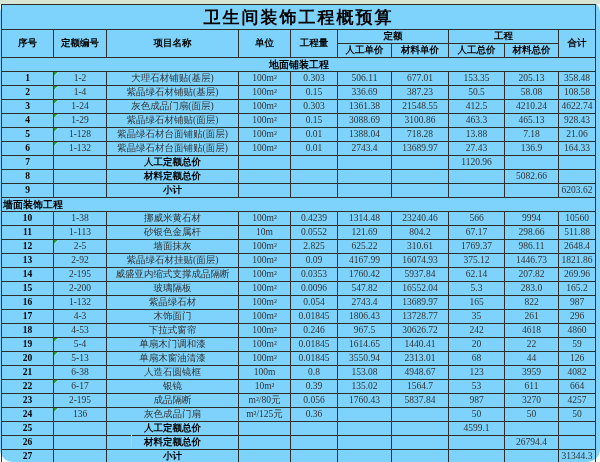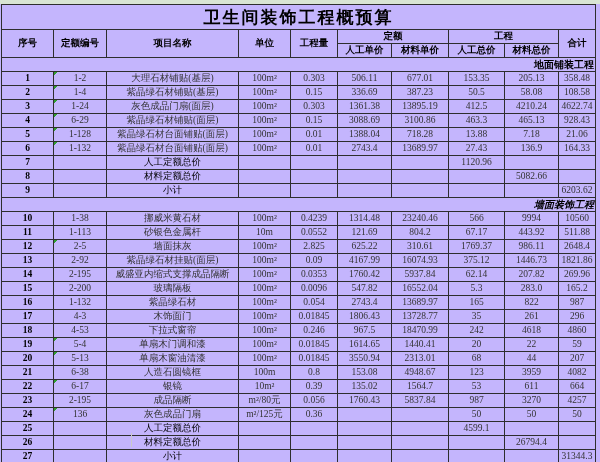--- a/index.html
+++ b/index.html
@@ -1,43 +1,43 @@
 <!DOCTYPE html>
 <html><head>
 <meta charset="utf-8">
 <style>
   html,body{margin:0;padding:0;}
   body{
     width:600px;height:462px;background:#ffffff;
     font-family:"Liberation Serif","DejaVu Serif",serif;
     position:relative;overflow:hidden;
   }
-  .screen{position:absolute;inset:0;background:#c4b5fd;}
+  .screen{position:absolute;inset:0;background:#7dd3fc;border-radius:13px;}
   .top-strip{position:absolute;top:0;left:0;width:600px;height:4px;background:#d9e5d4;}
   table{
     position:absolute;top:4px;left:1px;width:594px;
     border-collapse:collapse;table-layout:fixed;
   }
   td,th{
     border:1px solid #2e2e2e;
     height:13px;padding:0 1px;
     text-align:center;vertical-align:middle;
     font-size:9.5px;line-height:11px;font-weight:normal;
     color:#333;overflow:hidden;white-space:nowrap;
   }
   th.title-cell{
     height:24px;font-size:17px;font-weight:bold;color:#000;
     letter-spacing:2px;
   }
   thead th{font-weight:bold;color:#000;}
   td.section{font-weight:bold;color:#000;font-size:10px;}
-  td.sec-left{text-align:right;padding-left:2px;}
-  td.sec-center{text-align:right;font-style:italic;}
+  td.sec-left{text-align:center;padding-left:2px;}
+  td.sec-center{text-align:left;}
   td.seq{font-weight:bold;color:#000;}
-  td.b{font-weight:normal;color:#000;}
+  td.b{font-weight:bold;color:#000;}
   td.flag{
     background-image:linear-gradient(135deg,#2f9e2f 2.5px,transparent 2.6px);
     background-repeat:no-repeat;background-size:6px 6px;background-position:0 0;
   }
   .gridline-stub{
     position:absolute;width:1px;height:14px;background:#c9c9c9;
   }
 </style>
 </head>
 <body>
@@ -107,28 +107,28 @@
           <td>58.08</td>
           <td>108.58</td>
         </tr>
         <tr>
           <td class="seq">3</td>
           <td class="flag">1-24</td>
           <td>灰色成品门扇(面层)</td>
           <td>100m²</td>
           <td>0.303</td>
           <td>1361.38</td>
-          <td>13895.19</td>
+          <td>21548.55</td>
           <td>412.5</td>
           <td>4210.24</td>
           <td>4622.74</td>
         </tr>
         <tr>
           <td class="seq">4</td>
-          <td class="flag">6-29</td>
+          <td class="flag">1-29</td>
           <td>紫晶绿石材铺贴(面层)</td>
           <td>100m²</td>
           <td>0.15</td>
           <td>3088.69</td>
           <td>3100.86</td>
           <td>463.3</td>
           <td>465.13</td>
           <td>928.43</td>
         </tr>
         <tr>
@@ -208,21 +208,21 @@
         </tr>
         <tr>
           <td class="seq">11</td>
           <td>1-113</td>
           <td>砂银色金属杆</td>
           <td>10m</td>
           <td>0.0552</td>
           <td>121.69</td>
           <td>804.2</td>
           <td>67.17</td>
-          <td>443.92</td>
+          <td>298.66</td>
           <td>511.88</td>
         </tr>
         <tr>
           <td class="seq">12</td>
           <td class="flag">2-5</td>
           <td>墙面抹灰</td>
           <td>100m²</td>
           <td>2.825</td>
           <td>625.22</td>
           <td>310.61</td>
@@ -290,21 +290,21 @@
           <td>261</td>
           <td>296</td>
         </tr>
         <tr>
           <td class="seq">18</td>
           <td>4-53</td>
           <td>下拉式窗帘</td>
           <td>100m²</td>
           <td>0.246</td>
           <td>967.5</td>
-          <td>18470.99</td>
+          <td>30626.72</td>
           <td>242</td>
           <td>4618</td>
           <td>4860</td>
         </tr>
         <tr>
           <td class="seq">19</td>
           <td class="flag">5-4</td>
           <td>单扇木门调和漆</td>
           <td>100m²</td>
           <td>0.01845</td>
@@ -317,21 +317,21 @@
         <tr>
           <td class="seq">20</td>
           <td class="flag">5-13</td>
           <td>单扇木窗油清漆</td>
           <td>100m²</td>
           <td>0.01845</td>
           <td>3550.94</td>
           <td>2313.01</td>
           <td>68</td>
           <td>44</td>
-          <td>207</td>
+          <td>126</td>
         </tr>
         <tr>
           <td class="seq">21</td>
           <td>6-38</td>
           <td>人造石圆镜框</td>
           <td>100m</td>
           <td>0.8</td>
           <td>153.08</td>
           <td>4948.67</td>
           <td>123</td>

